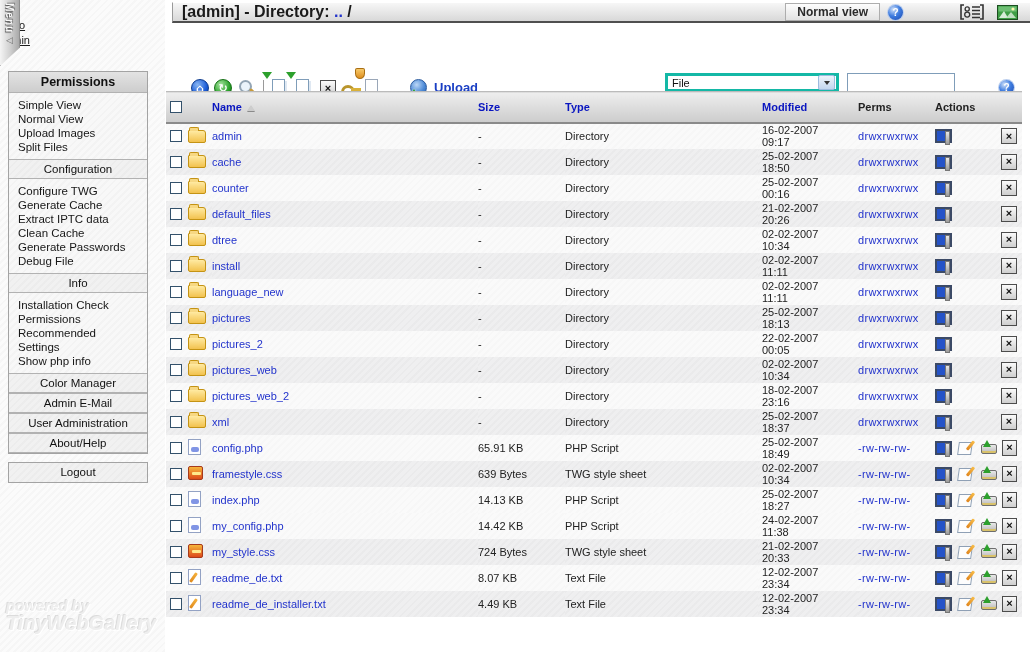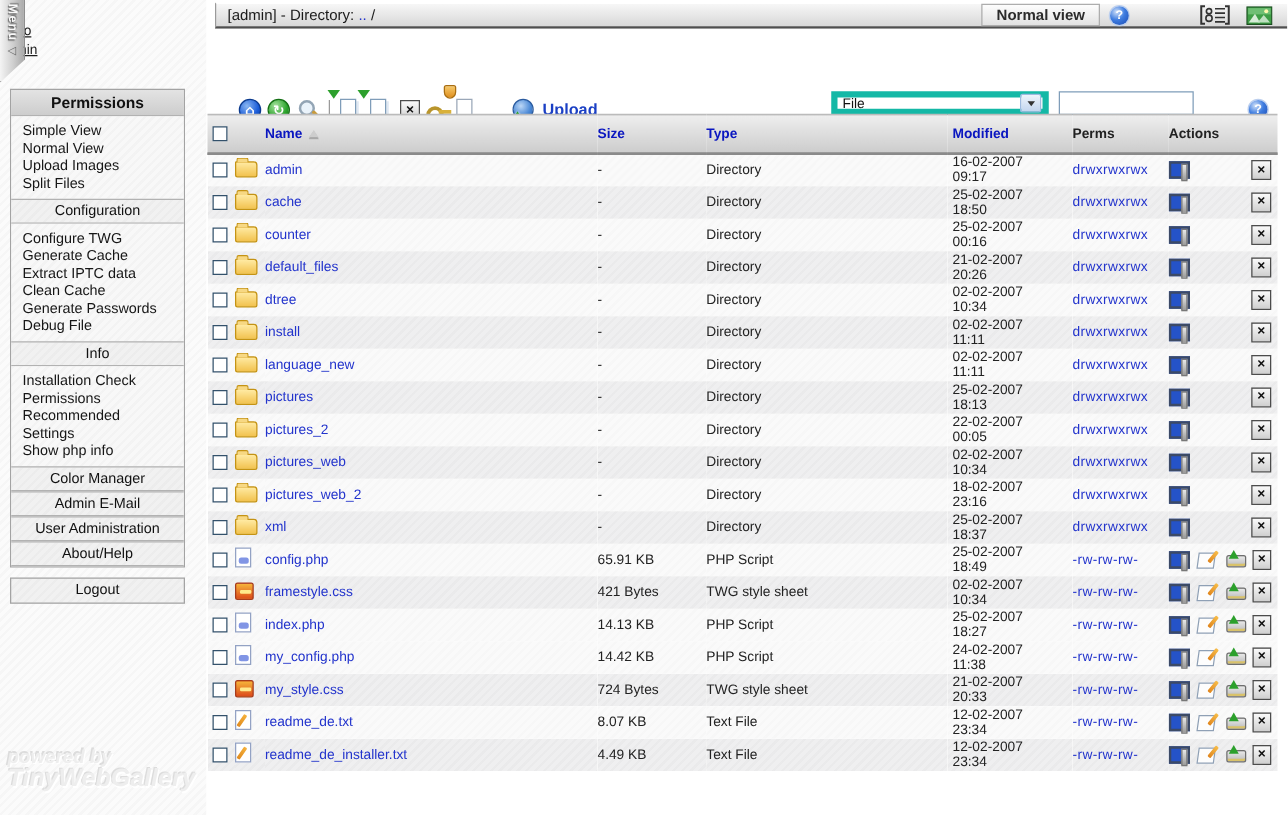--- a/index.html
+++ b/index.html
@@ -45,21 +45,21 @@
   .wm1 { font-size:15px; }
   .wm2 { font-size:20px; margin-top:-2px; }
 
   
   .content { position:absolute; left:166px; top:0; width:864px; height:652px; background:#fff; }
 
   .titlebar { position:absolute; left:6px; right:0; top:2px; height:21px;
               background:linear-gradient(#f7f7f7,#d8d8d8);
               border-left:1px solid #9a9a9a; border-top:1px solid #fff; border-bottom:2px solid #4f4f4f;
               display:flex; align-items:center; }
-  .title { font-size:12px; font-weight:normal; color:#1a1a1a; padding-left:9px; white-space:pre; }
+  .title { font-size:16px; font-weight:bold; color:#1a1a1a; padding-left:9px; white-space:pre; }
   .title a.updir { color:#2233cc; text-decoration:none; cursor:pointer; }
   .titlebar-right { margin-left:auto; display:flex; align-items:center; padding-right:12px; }
   .view-btn { font-family:inherit; font-size:12px; font-weight:bold; color:#2b2b2b; height:18px; padding:0 11px;
               background:linear-gradient(#fdfdfd,#e2e2e2); border:1px solid #adadad; cursor:pointer; }
   .help-icon { width:15px; height:15px; border-radius:50%; margin-left:8px; cursor:pointer;
                background:radial-gradient(circle at 35% 30%, #cfe0f8 0%, #3f7de0 45%, #1747b0);
                box-shadow:0 0 0 1px #bccfee; color:#fff; font-size:10px; font-weight:bold;
                display:inline-flex; align-items:center; justify-content:center; }
   .list-icon { margin-left:56px; cursor:pointer; display:inline-flex; }
   .img-icon { margin-left:12px; cursor:pointer; display:inline-flex; }
@@ -111,21 +111,21 @@
                      border-bottom:8px solid #2ca02c; filter:drop-shadow(0 0 1px #fff); }
   .upload-label { margin-left:7px; font-size:13px; font-weight:bold; color:#1a3fc4; }
 
   .logo { position:absolute; left:338px; top:44px; display:flex; align-items:baseline; cursor:default;
           font-weight:bold; letter-spacing:1px; }
   .logo-p1 { font-size:24px; color:#cccccc; }
   .logo-p2 { font-size:34px; color:#7b7b7b; }
   .logo-p3 { font-size:24px; color:#9d9d9d; }
 
   .file-select { position:absolute; left:499px; top:50px; width:174px; height:19px; background:#fff;
-                 border:5px solid #14b8a6; display:flex; align-items:center; cursor:pointer; }
+                 border:3px solid #14b8a6; display:flex; align-items:center; cursor:pointer; }
   .file-select .val { flex:1; font-size:11px; color:#111; padding-left:4px; }
   .select-arrow { width:17px; height:15px; margin-right:1px; border:1px solid #9ebadf; border-radius:2px;
                   background:linear-gradient(#eef4fb,#c3d6ef); display:flex; align-items:center; justify-content:center; }
   .select-arrow::after { content:""; width:0; height:0; border-left:3px solid transparent;
                          border-right:3px solid transparent; border-top:4px solid #333; }
 
   .create-btn { position:absolute; left:500px; top:70px; height:17px; padding:0 9px;
                 font-family:inherit; font-size:11px; color:#111;
                 background:linear-gradient(#ffffff,#d9d9d9); border:1px solid #33537a; border-radius:4px; cursor:pointer; }
 
@@ -542,21 +542,21 @@
                 <span class="act-delete">×</span>
               </span>
             </td>
           </tr>
           <tr class="odd">
             <td class="c-check">
               <input type="checkbox" style="">
             </td>
             <td><span class="ficon icon-css"></span></td>
             <td><a class="name-link">framestyle.css</a></td>
-            <td>421 Bytes</td>
+            <td>639 Bytes</td>
             <td>TWG style sheet</td>
             <td class="c-mod">02-02-2007<br>10:34</td>
             <td><a class="perms-link">-rw-rw-rw-</a></td>
             <td class="c-actions">
               <span class="actions-flex">
                 <span class="act act-view"></span>
                 <span class="act act-edit"></span>
                 <span class="act act-download"></span>
                 <span class="act-delete">×</span>
               </span>

